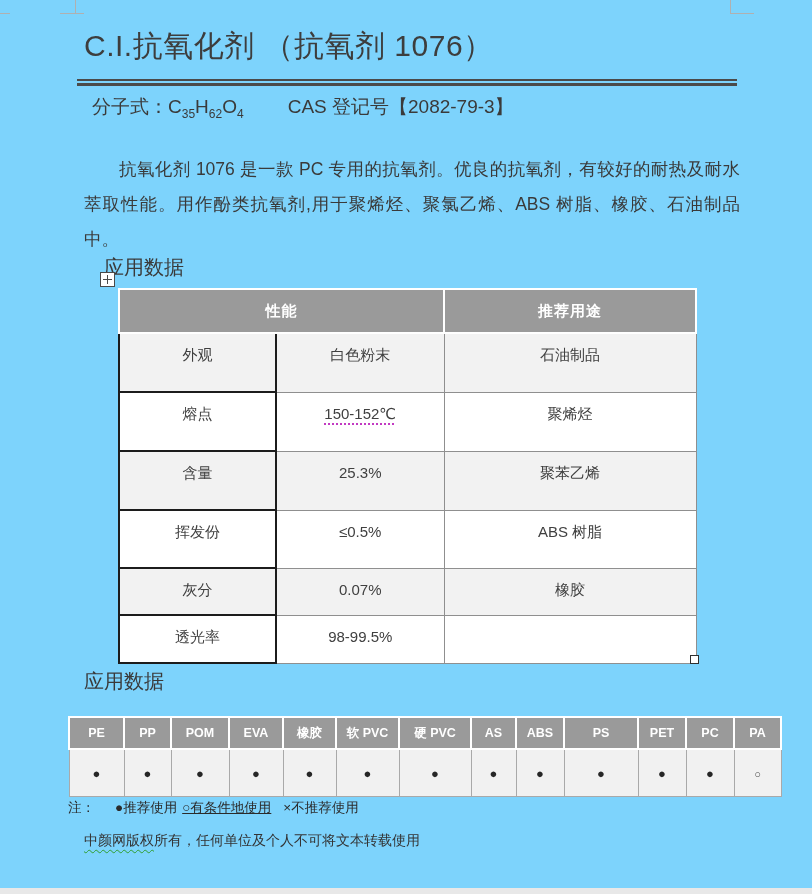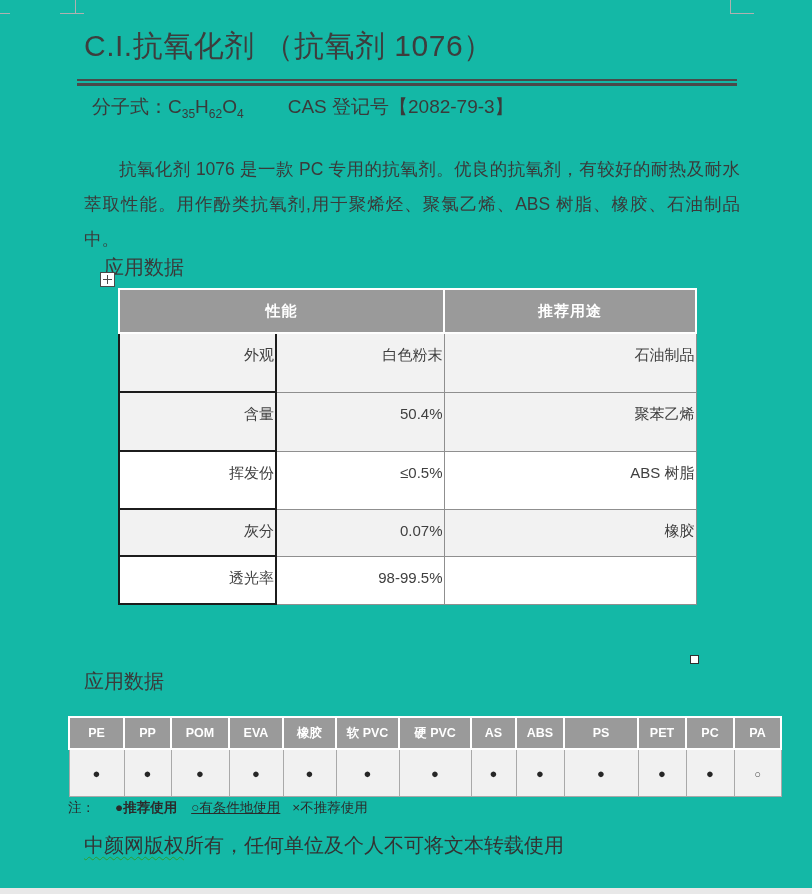--- a/index.html
+++ b/index.html
@@ -1,17 +1,17 @@
 <!DOCTYPE html>
 <html><head>
 <meta charset="utf-8">
 <style>
   html,body { margin:0; padding:0; background:#fff; }
   .canvas {
-    position:relative; width:812px; height:894px; background:#14b8a6;
+    position:relative; width:812px; height:894px; background:#7dd3fc;
     font-family:"Liberation Sans","DejaVu Sans",sans-serif; overflow:hidden;
     color:#3a3a3a;
   }
   .mark { position:absolute; background:#b0b0b0; }
 
   .doc-title {
     position:absolute; left:84px; top:26px; font-size:30px; font-weight:400;
     color:#3d3d3d; letter-spacing:0.5px; white-space:nowrap;
   }
   .rule-wrap { position:absolute; left:77px; top:79px; width:660px; }
@@ -50,21 +50,21 @@
   table { border-collapse:collapse; table-layout:fixed; }
 
   .table1 { position:absolute; left:118px; top:288px; width:577px; }
   .table1 th {
     background:#9a9a9a; color:#fff; font-size:15px; font-weight:bold;
     border:2px solid #fff; height:40px; text-align:center; vertical-align:middle;
     letter-spacing:1px;
   }
   .table1 td {
     border:1px solid #8f8f8f; font-size:15px; color:#404040;
-    text-align:right; vertical-align:top; padding-top:12px;
+    text-align:center; vertical-align:top; padding-top:12px;
   }
   .table1 td.prop { border:2px solid #1c1c1c; }
   .table1 tr.first td.prop { border-top:1px solid #8f8f8f; }
   .table1 tr.shade { background:#f2f2f2; }
   .table1 tr.plain { background:#ffffff; }
   .dotted-underline {
     text-decoration:underline dotted #c23ac2;
     text-decoration-thickness:2px; text-underline-offset:5px;
   }
 
@@ -82,21 +82,21 @@
   .table2 td {
     background:#f1f1f1; border:1px solid #a9a9a9; height:44px;
     text-align:center; vertical-align:middle; color:#262626;
   }
   .mark-filled { font-size:13px; color:#262626; }
   .mark-hollow { font-size:11px; color:#4a4a4a; }
 
   .legend { position:absolute; left:68px; top:799px; font-size:13.5px; color:#2b2b2b; white-space:nowrap; }
   .legend .prefix { margin-right:20px; }
 
-  .footer-line { position:absolute; left:84px; top:832px; font-size:20px; color:#333; white-space:nowrap;font-family:Liberation Serif, serif; }
+  .footer-line { position:absolute; left:84px; top:832px; font-size:14px; color:#333; white-space:nowrap;font-family:Liberation Serif, serif; }
   .squiggle {
     text-decoration:underline wavy #2f9e2f;
     text-decoration-thickness:1px; text-underline-offset:4px;
   }
 
   .bottom-bar { position:absolute; left:0; top:888px; width:812px; height:6px; background:#e8e8e8; }
 </style>
 </head>
 <body>
 
@@ -136,23 +136,28 @@
         <th colspan="2">性能</th>
         <th>推荐用途</th>
       </tr>
     </thead>
     <tbody id="t1body">
         <tr class="shade first" style="height: 59px;">
           <td class="prop">外观</td>
           <td><span>白色粉末</span></td>
           <td>石油制品</td>
         </tr>
+        <tr class="plain" style="height: 59px;">
+          <td class="prop">熔点</td>
+          <td><span class="dotted-underline">150-152℃</span></td>
+          <td>聚烯烃</td>
+        </tr>
         <tr class="shade" style="height: 59px;">
           <td class="prop">含量</td>
-          <td><span>50.4%</span></td>
+          <td><span>25.3%</span></td>
           <td>聚苯乙烯</td>
         </tr>
         <tr class="plain" style="height: 58px;">
           <td class="prop">挥发份</td>
           <td><span>≤0.5%</span></td>
           <td>ABS 树脂</td>
         </tr>
         <tr class="shade" style="height: 47px;">
           <td class="prop">灰分</td>
           <td><span>0.07%</span></td>
@@ -216,21 +221,21 @@
           <td><span class="mark-filled">●</span></td>
           <td><span class="mark-filled">●</span></td>
           <td><span class="mark-filled">●</span></td>
           <td><span class="mark-filled">●</span></td>
           <td><span class="mark-hollow">○</span></td>
         </tr>
       </tbody>
   </table>
 
   <div class="legend">
-    <span class="prefix">注：</span><span id="legend-items"><span style="margin-right: 14px; font-weight: bold;">●推荐使用</span><span style=" text-decoration: underline;">○有条件地使用</span><span style="margin-right: 0px; margin-left: 12px;">×不推荐使用</span></span>
+    <span class="prefix">注：</span><span id="legend-items"><span style="margin-right: 5px;">●推荐使用</span><span style=" text-decoration: underline;">○有条件地使用</span><span style="margin-right: 0px; margin-left: 12px;">×不推荐使用</span></span>
   </div>
 
   <div class="footer-line">
     <span class="squiggle">中颜网版权</span><span>所有，任何单位及个人不可将文本转载使用</span>
   </div>
 
   <div class="bottom-bar"></div>
 
 </div>
 

